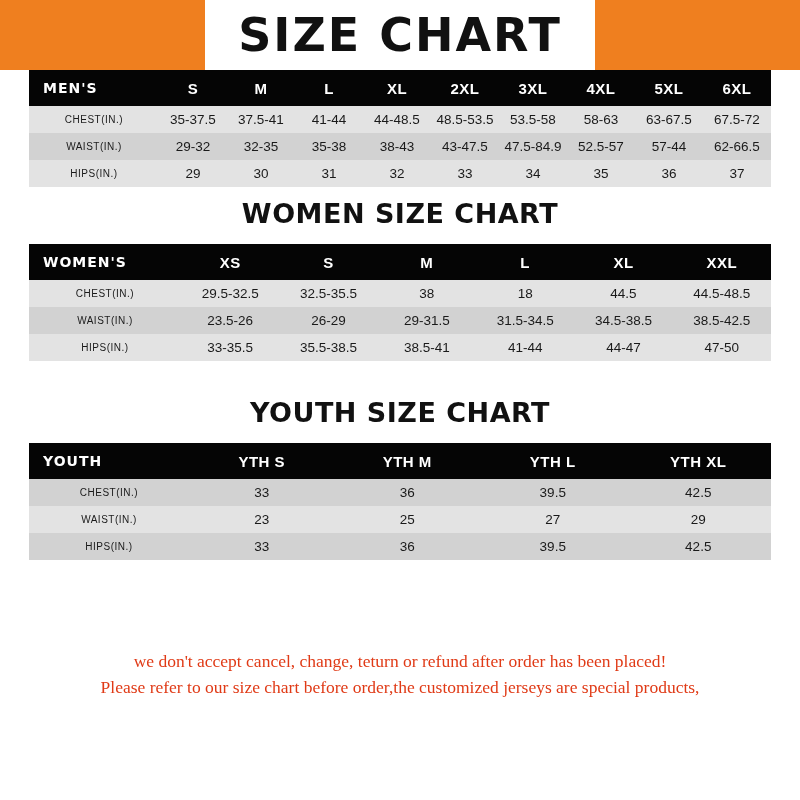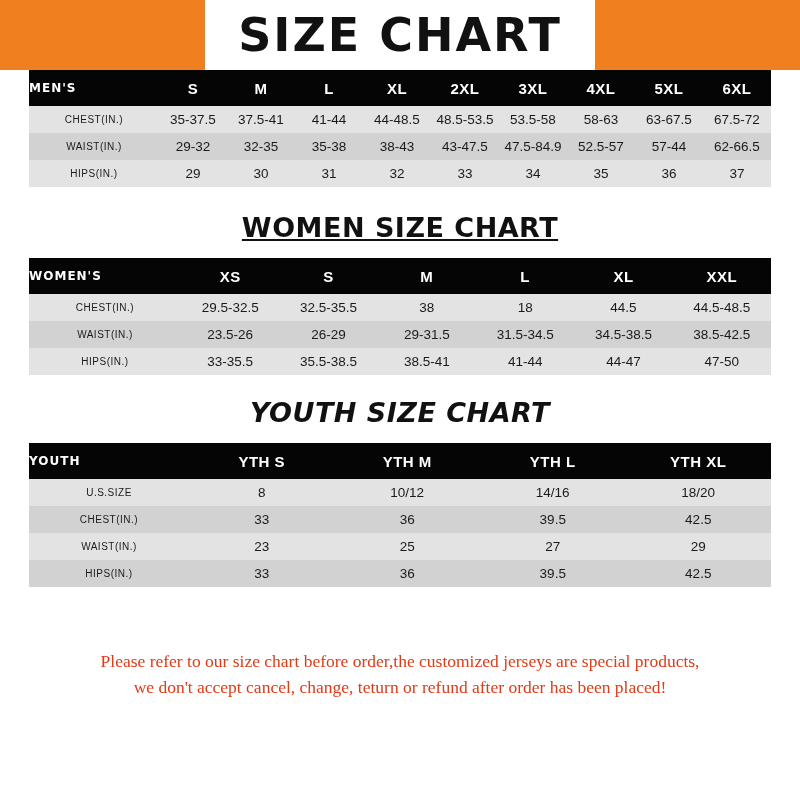--- a/index.html
+++ b/index.html
@@ -55,22 +55,22 @@
   
   .section-title {
     text-align: center;
     font-family: "DejaVu Sans", sans-serif;
     font-weight: bold;
     font-size: 27px;
     color: #111111;
     letter-spacing: 0.5px;
   }
   .st-man   { margin-top: 22px; margin-bottom: 14px; }
-  .st-women { margin-top: 25px; margin-bottom: 15px; text-decoration: underline; }
-  .st-youth { margin-top: 22px; margin-bottom: 15px; font-style: italic; }
+  .st-women { margin-top: 11px; margin-bottom: 15px; }
+  .st-youth { margin-top: 36px; margin-bottom: 15px; }
 
   
   .tbl-wrap {
     margin: 0 auto;
     width: 742px;
   }
   table.sz {
     width: 100%;
     border-collapse: collapse;
     table-layout: fixed;
@@ -88,22 +88,23 @@
   table.sz thead th {
     background: #050505;
     color: #ffffff;
     height: 36px;
     font-size: 15px;
     font-weight: bold;
     letter-spacing: 0.5px;
   }
   table.sz thead th.firstcol {
     text-align: left;
+    padding-left: 14px;
     font-family: "DejaVu Sans", sans-serif;
-    font-size: 12px;
+    font-size: 14px;
     letter-spacing: 1px;
   }
   table.sz tbody tr.light td { background: #e3e3e3; }
   table.sz tbody tr.dark  td { background: #d2d2d2; }
   table.sz tbody td.firstcol {
     font-size: 10px;
     letter-spacing: 0.5px;
     color: #1a1a1a;
   }
 
@@ -274,27 +275,20 @@
       <thead>
         <tr>
           <th class="firstcol">YOUTH</th>
           <th>YTH S</th>
           <th>YTH M</th>
           <th>YTH L</th>
           <th>YTH XL</th>
         </tr>
       </thead>
       <tbody>
-        <tr class="light">
-          <td class="firstcol">U.S.SIZE</td>
-          <td>8</td>
-          <td>10/12</td>
-          <td>14/16</td>
-          <td>18/20</td>
-        </tr>
         <tr class="dark">
           <td class="firstcol">CHEST(IN.)</td>
           <td>33</td>
           <td>36</td>
           <td>39.5</td>
           <td>42.5</td>
         </tr>
         <tr class="light">
           <td class="firstcol">WAIST(IN.)</td>
           <td>23</td>
@@ -307,17 +301,17 @@
           <td>33</td>
           <td>36</td>
           <td>39.5</td>
           <td>42.5</td>
         </tr>
       </tbody>
     </table>
   </div>
 
   <div class="note">
+    <span class="line">we don't accept cancel, change, teturn or refund after order has been placed!</span>
     <span class="line">Please refer to our size chart before order,the customized jerseys are special products,</span>
-    <span class="line">we don't accept cancel, change, teturn or refund after order has been placed!</span>
   </div>
 
 </div>
 
 </body></html>

